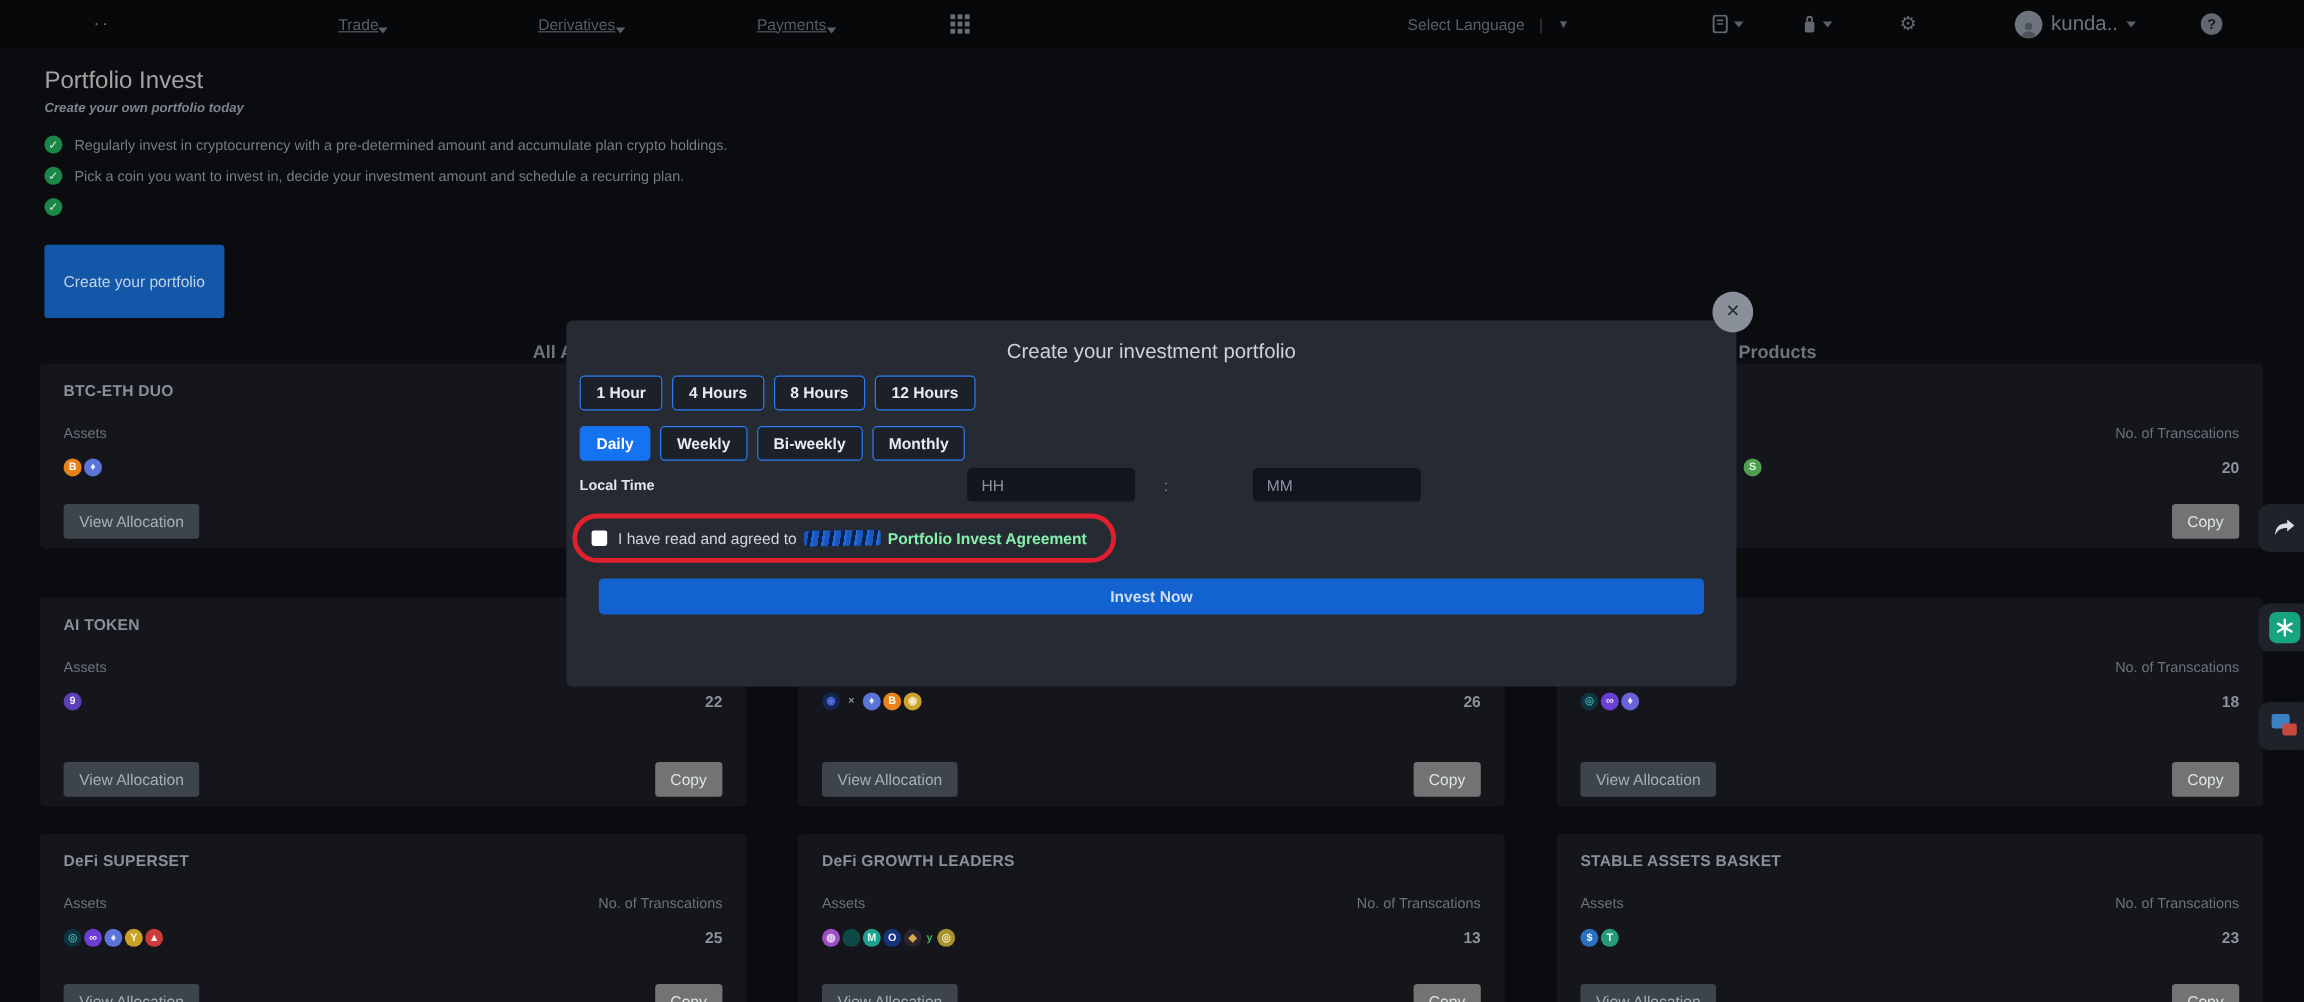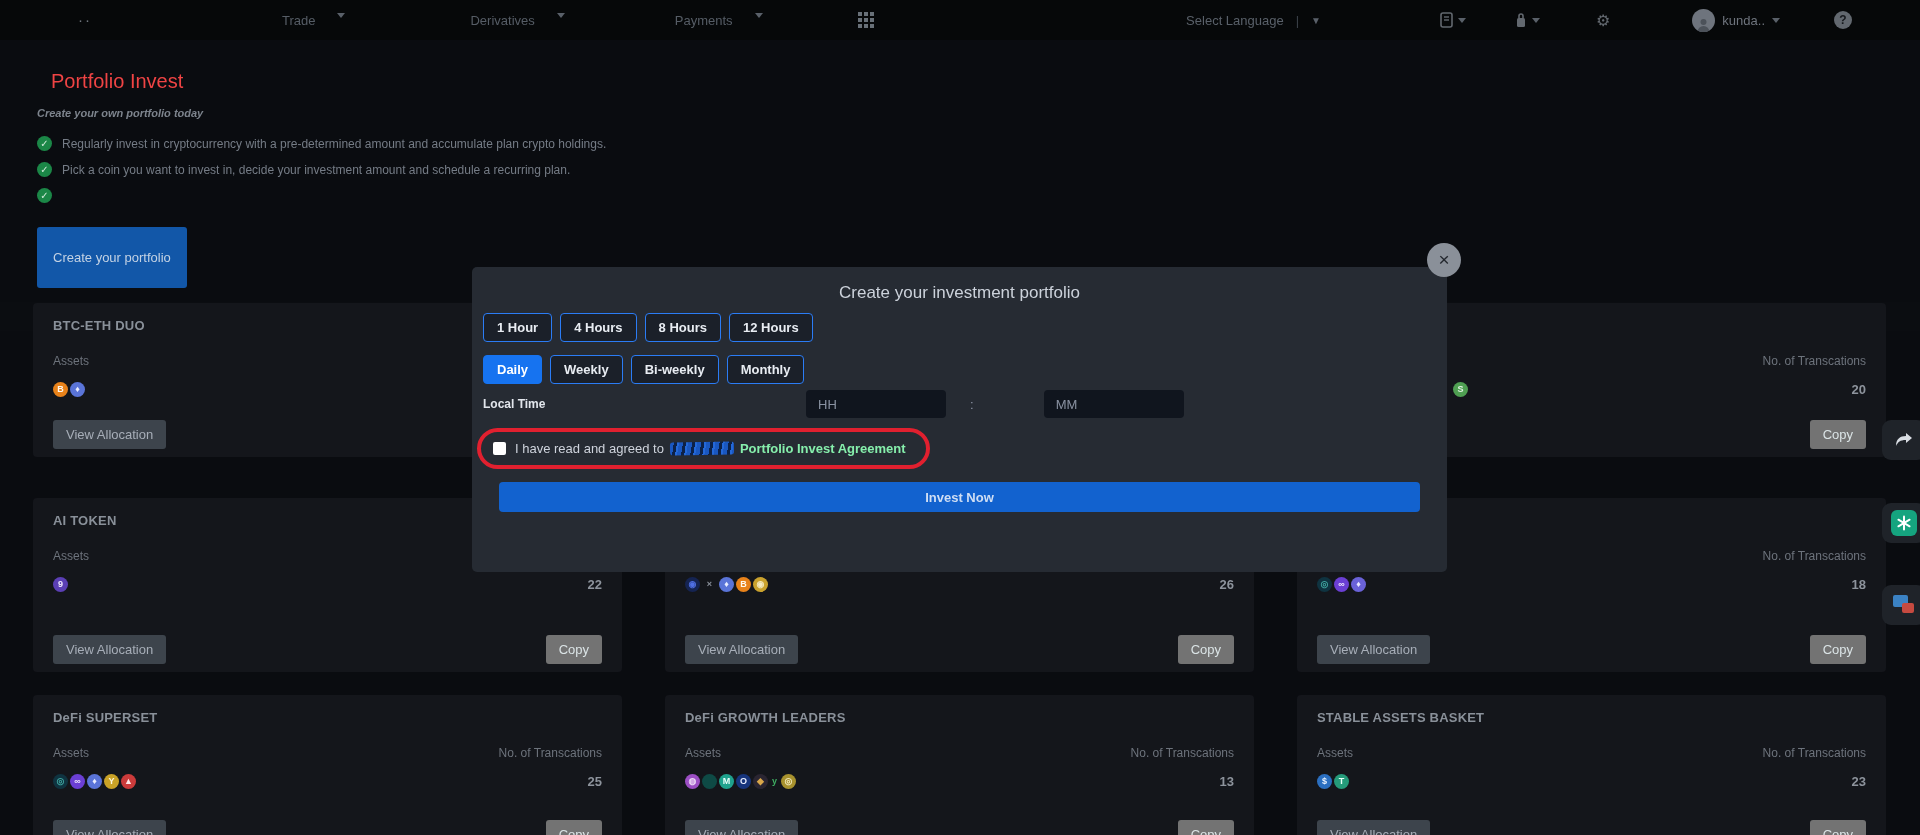--- a/index.html
+++ b/index.html
@@ -2,44 +2,44 @@
 <html><head>
 <meta charset="utf-8">
 <style>
   html,body{margin:0;padding:0;}
   body{font-family:"Liberation Sans",sans-serif;background:#070a0d;}
   .app{position:relative;width:1920px;height:835px;overflow:hidden;background:#0a0c10;}
 
   
   .nav{height:40px;background:#060809;display:flex;align-items:center;position:relative;z-index:3;}
   .logo{margin-left:78px;color:#70767e;font-size:15px;letter-spacing:2px;line-height:10px;}
-  .nav-item{display:flex;align-items:flex-start;gap:22px;color:#565d66;font-size:13px;cursor:pointer;}
+  .nav-item{display:flex;align-items:flex-end;gap:0;color:#565d66;font-size:13px;cursor:pointer;text-decoration:underline;}
   .ni-trade{margin-left:190px;}
   .ni-deriv{margin-left:125px;}
   .ni-pay{margin-left:110px;}
   .grid-icon{margin-left:95px;display:grid;grid-template-columns:repeat(3,4px);grid-gap:2px;cursor:pointer;}
   .grid-icon i{width:4px;height:4px;background:#687078;display:block;}
   .nav-right{margin-left:auto;margin-right:68px;display:flex;align-items:center;}
   .lang{display:flex;align-items:center;color:#596069;font-size:13px;cursor:pointer;}
   .lang .bar{margin:0 12px;color:#3a4048;}
   .lang .tri{font-size:10px;color:#596069;}
   .icon-group{display:flex;align-items:center;gap:4px;cursor:pointer;}
   .g-book{margin-left:118px;}
   .g-lock{margin-left:48px;}
   .g-gear{margin-left:56px;color:#62686f;font-size:16px;cursor:pointer;}
   .g-user{margin-left:82px;display:flex;align-items:center;gap:7px;cursor:pointer;}
   .avatar{width:23px;height:23px;border-radius:50%;background:#6e747d;display:flex;align-items:flex-end;justify-content:center;overflow:hidden;}
-  .uname{color:#6e747d;font-size:13px;}
+  .uname{color:#6e747d;font-size:17px;}
   .g-help{margin-left:54px;width:18px;height:18px;border-radius:50%;background:#62686f;color:#15181c;
           font-size:12px;font-weight:bold;display:flex;align-items:center;justify-content:center;cursor:pointer;}
   .mini-caret{width:0;height:0;border-left:4px solid transparent;border-right:4px solid transparent;border-top:5px solid #596069;}
 
   
   .page-head{padding:16px 37px 0;}
-  .page-title{margin:14px;font-size:20px;font-weight:500;color:#ef4444;}
+  .page-title{margin:0;font-size:20px;font-weight:500;color:#a3a3a3;}
   .page-sub{margin-top:5px;font-size:11px;font-style:italic;font-weight:bold;color:#7d848d;}
   .bullets{margin-top:17px;}
   .bullet{display:flex;align-items:center;gap:10px;margin-bottom:11px;}
   .bullet .chk{width:15px;height:15px;border-radius:50%;background:#1b8747;color:#cfe9d8;font-size:10px;
                display:flex;align-items:center;justify-content:center;flex:none;}
   .bullet .txt{font-size:12px;color:#757c86;}
   .cta{margin-top:13px;display:inline-block;background:#1257a8;color:#c3d2e4;font-size:13px;
        padding:23px 16px;border-radius:3px;border:none;cursor:pointer;font-family:inherit;}
 
   

